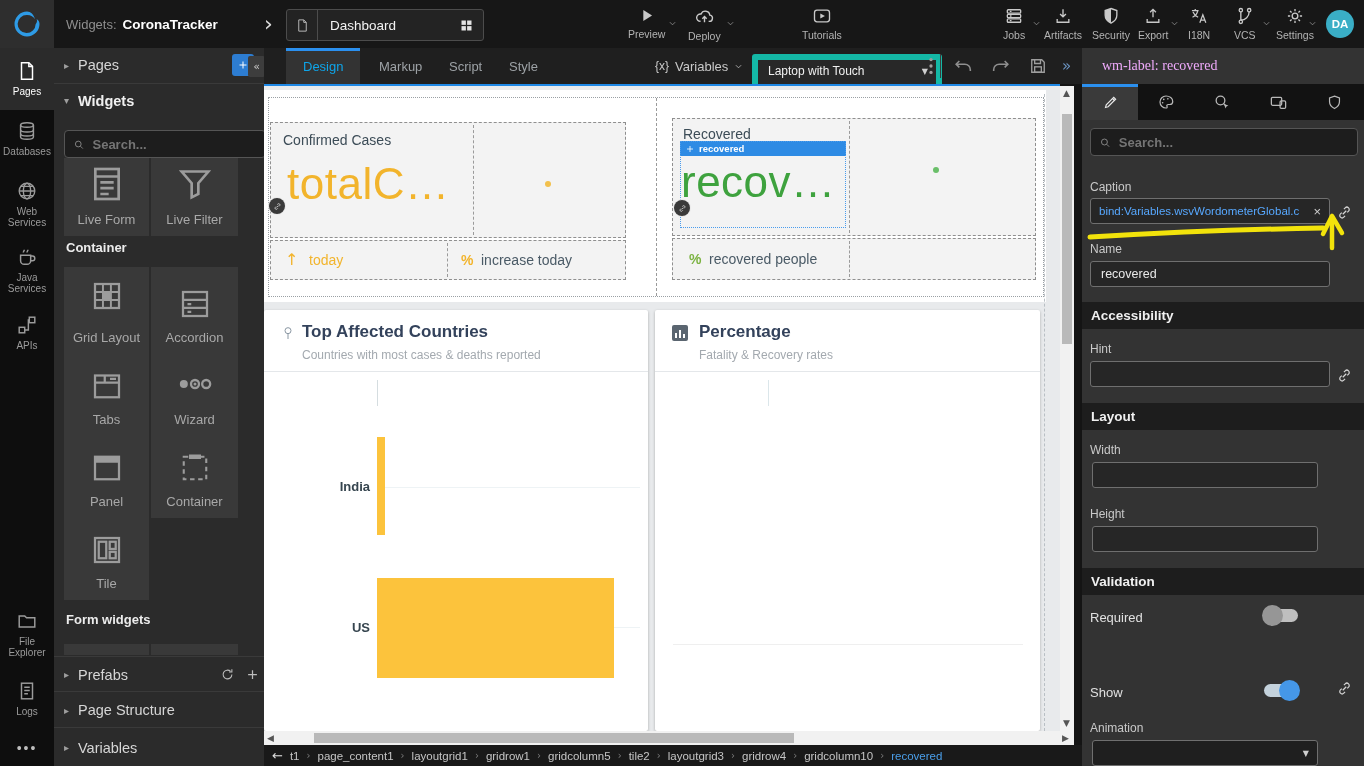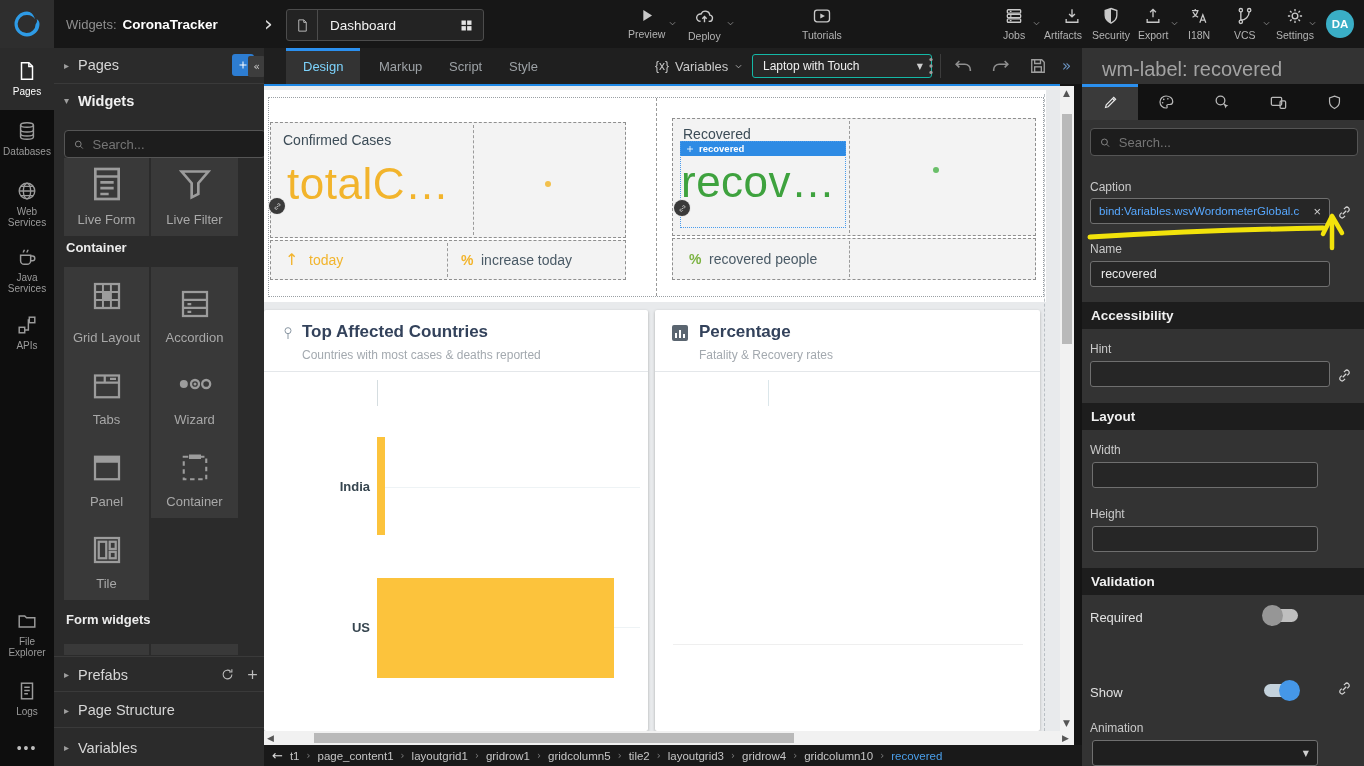--- a/index.html
+++ b/index.html
@@ -30,33 +30,33 @@
   .ab-item.active .ablbl{color:#fff;}
   
   #leftpanel{left:54px;top:48px;width:210px;height:718px;background:#2b2b2b;}
   .lp-row{position:absolute;left:0;width:210px;display:flex;align-items:center;color:#d6d6d6;font-size:14.5px;border-top:1px solid #3a3a3a;background:#2b2b2b;}
   .tri{font-family:"DejaVu Sans",sans-serif;color:#9e9e9e;font-size:10px;width:14px;}
   .lp-plus{width:22px;height:22px;border-radius:3px;background:#2d7dd2;color:#fff;display:flex;align-items:center;justify-content:center;}
   #lp-collapse{left:248px;top:56px;width:17px;height:21px;background:#3d3d3d;border-radius:2px;color:#c9c9c9;
     font-size:11px;display:flex;align-items:center;justify-content:center;font-family:"DejaVu Sans",sans-serif;}
   .lp-search{left:10px;top:0;width:184px;height:26px;background:#1d1d1d;border:1px solid #555;border-radius:4px;
     display:flex;align-items:center;padding:0 8px;gap:6px;color:#8f8f8f;}
-  .lp-search input{background:transparent;border:0;outline:0;color:#bdbdbd;font-size:13px;width:100%;font-family:inherit;}
+  .lp-search input{background:transparent;border:0;outline:0;color:#bdbdbd;font-size:13px;width:100%;font-family:inherit;font-weight:bold;}
   .wtile{position:absolute;background:#393939;display:flex;flex-direction:column;align-items:center;justify-content:flex-end;
     padding-bottom:9px;color:#a8a8a8;cursor:grab;overflow:hidden;}
   .wtile .wlbl{font-size:13px;margin-top:8px;}
   .wtile svg{color:#9c9c9c;}
   .wgroup{position:absolute;left:0;width:210px;color:#ececec;font-size:13px;font-weight:700;display:flex;align-items:center;padding-left:12px;box-sizing:border-box;}
   
   #ctoolbar{left:264px;top:48px;width:818px;height:36px;background:#1f1f1f;}
   .ctab{position:absolute;top:0;height:36px;display:flex;align-items:center;padding:0 17px;font-size:13px;color:#9da2a6;cursor:pointer;}
-  .ctab.active{background:#333;color:#7dd3fc;box-shadow:inset 0 3px 0 #2b90ef;}
+  .ctab.active{background:#333;color:#0ea5e9;box-shadow:inset 0 3px 0 #2b90ef;}
   #blue-underline{left:264px;top:84px;width:796px;height:2px;background:#1e88e5;}
-  .dev-select{border:1px solid #14b8a6;border-radius:3px;background:#282828;color:#f0f0f0;font-size:12px;
-    display:flex;align-items:center;padding:0 8px 0 10px;justify-content:space-between;cursor:pointer;}
+  .dev-select{border:6px solid #14b8a6;border-radius:3px;background:#282828;color:#f0f0f0;font-size:12px;
+    display:flex;align-items:center;padding:0 8px 12px 10px;justify-content:space-between;cursor:pointer;}
   
   #canvas{left:264px;top:86px;width:796px;height:645px;background:#e8eaec;overflow:hidden;}
   .dashedbox{position:absolute;border:1px dashed #8f8f8f;background:#f3f3f3;box-sizing:border-box;}
   .dashedline-v{position:absolute;border-left:1px dashed #9a9a9a;}
   .dottedrect{position:absolute;border:1px dotted #9aa0a4;box-sizing:border-box;}
   .card{position:absolute;background:#fff;box-shadow:0 1px 3px rgba(0,0,0,.28);border-radius:2px;}
   .card-title{color:#33425b;font-size:17px;font-weight:700;}
   .card-sub{color:#a3a9af;font-size:12px;}
   .tile-title{color:#3c4c57;font-size:14px;}
   .bigval{font-size:44px;letter-spacing:.5px;white-space:nowrap;}
@@ -73,21 +73,21 @@
   .scroll{position:absolute;background:#f1f1f1;}
   .thumb{position:absolute;background:#b9b9b9;border-radius:0px;}
   .sarr{position:absolute;color:#555;font-size:9px;font-family:"DejaVu Sans",sans-serif;}
   
   #breadcrumb{left:264px;top:745px;width:818px;height:21px;background:#191919;display:flex;align-items:center;padding-left:8px;box-sizing:border-box;gap:7px;overflow:hidden;}
   #breadcrumb .bc{color:#c5c5c5;font-size:11.5px;white-space:nowrap;cursor:pointer;}
   #breadcrumb .bc.active{color:#4b9fea;}
   #breadcrumb .sep{color:#7a7a7a;font-size:10px;font-family:"DejaVu Sans",sans-serif;}
   
   #inspector{left:1082px;top:48px;width:282px;height:718px;background:#333;}
-  #insp-title{color:#a3a3a3;font-size:20px;}
+  #insp-title{color:#f0abfc;font-size:14px;font-family:Liberation Serif, serif;}
   #insp-tabs{position:absolute;left:0;top:36px;width:282px;height:36px;background:#121212;display:flex;}
   .itab{width:56px;height:36px;display:flex;align-items:center;justify-content:center;color:#b9b9b9;cursor:pointer;}
   .itab.active{background:#3a3a3a;box-shadow:inset 0 3px 0 #2b90ef;color:#e8e8e8;}
   .insp-label{position:absolute;color:#c9c9c9;font-size:12px;text-align:right;}
   .insp-input{position:absolute;height:26px;background:#262626;border:1px solid #6f6f6f;border-radius:3px;box-sizing:border-box;
     color:#e8e8e8;font-size:12.5px;display:flex;align-items:center;padding:0 8px;overflow:hidden;white-space:nowrap;}
   .insp-input input{background:transparent;border:0;outline:0;color:#e8e8e8;font-size:12.5px;width:100%;font-family:inherit;}
   .sect{position:absolute;left:0;width:282px;height:27px;background:#1d1d1d;display:flex;align-items:center;padding-left:9px;box-sizing:border-box;
     color:#f0f0f0;font-size:13.5px;font-weight:700;}
   .linkic{position:absolute;color:#d5d5d5;cursor:pointer;}
@@ -352,21 +352,21 @@
 
   <div class="tb-action" style="left:1003px;">
     <svg class="ic" width="20" height="20" viewBox="0 0 24 24">
         <use href="#s-jobs"></use>
       </svg>
     <span class="albl">Jobs</span>
   </div>
   <svg class="abs tb-chev ic" style="left:1032px;" width="9" height="9" viewBox="0 0 24 24">
       <use href="#s-chev"></use>
     </svg>
-  <div class="tb-action" style="left:1044px;align-items:flex-end;">
+  <div class="tb-action" style="left:1044px;">
     <svg class="ic" width="20" height="20" viewBox="0 0 24 24">
         <use href="#s-download"></use>
       </svg>
     <span class="albl">Artifacts</span>
   </div>
   <div class="tb-action" style="left:1092px;">
     <svg class="ic" width="20" height="20" viewBox="0 0 24 24">
         <use href="#s-shield"></use>
       </svg>
     <span class="albl">Security</span>

